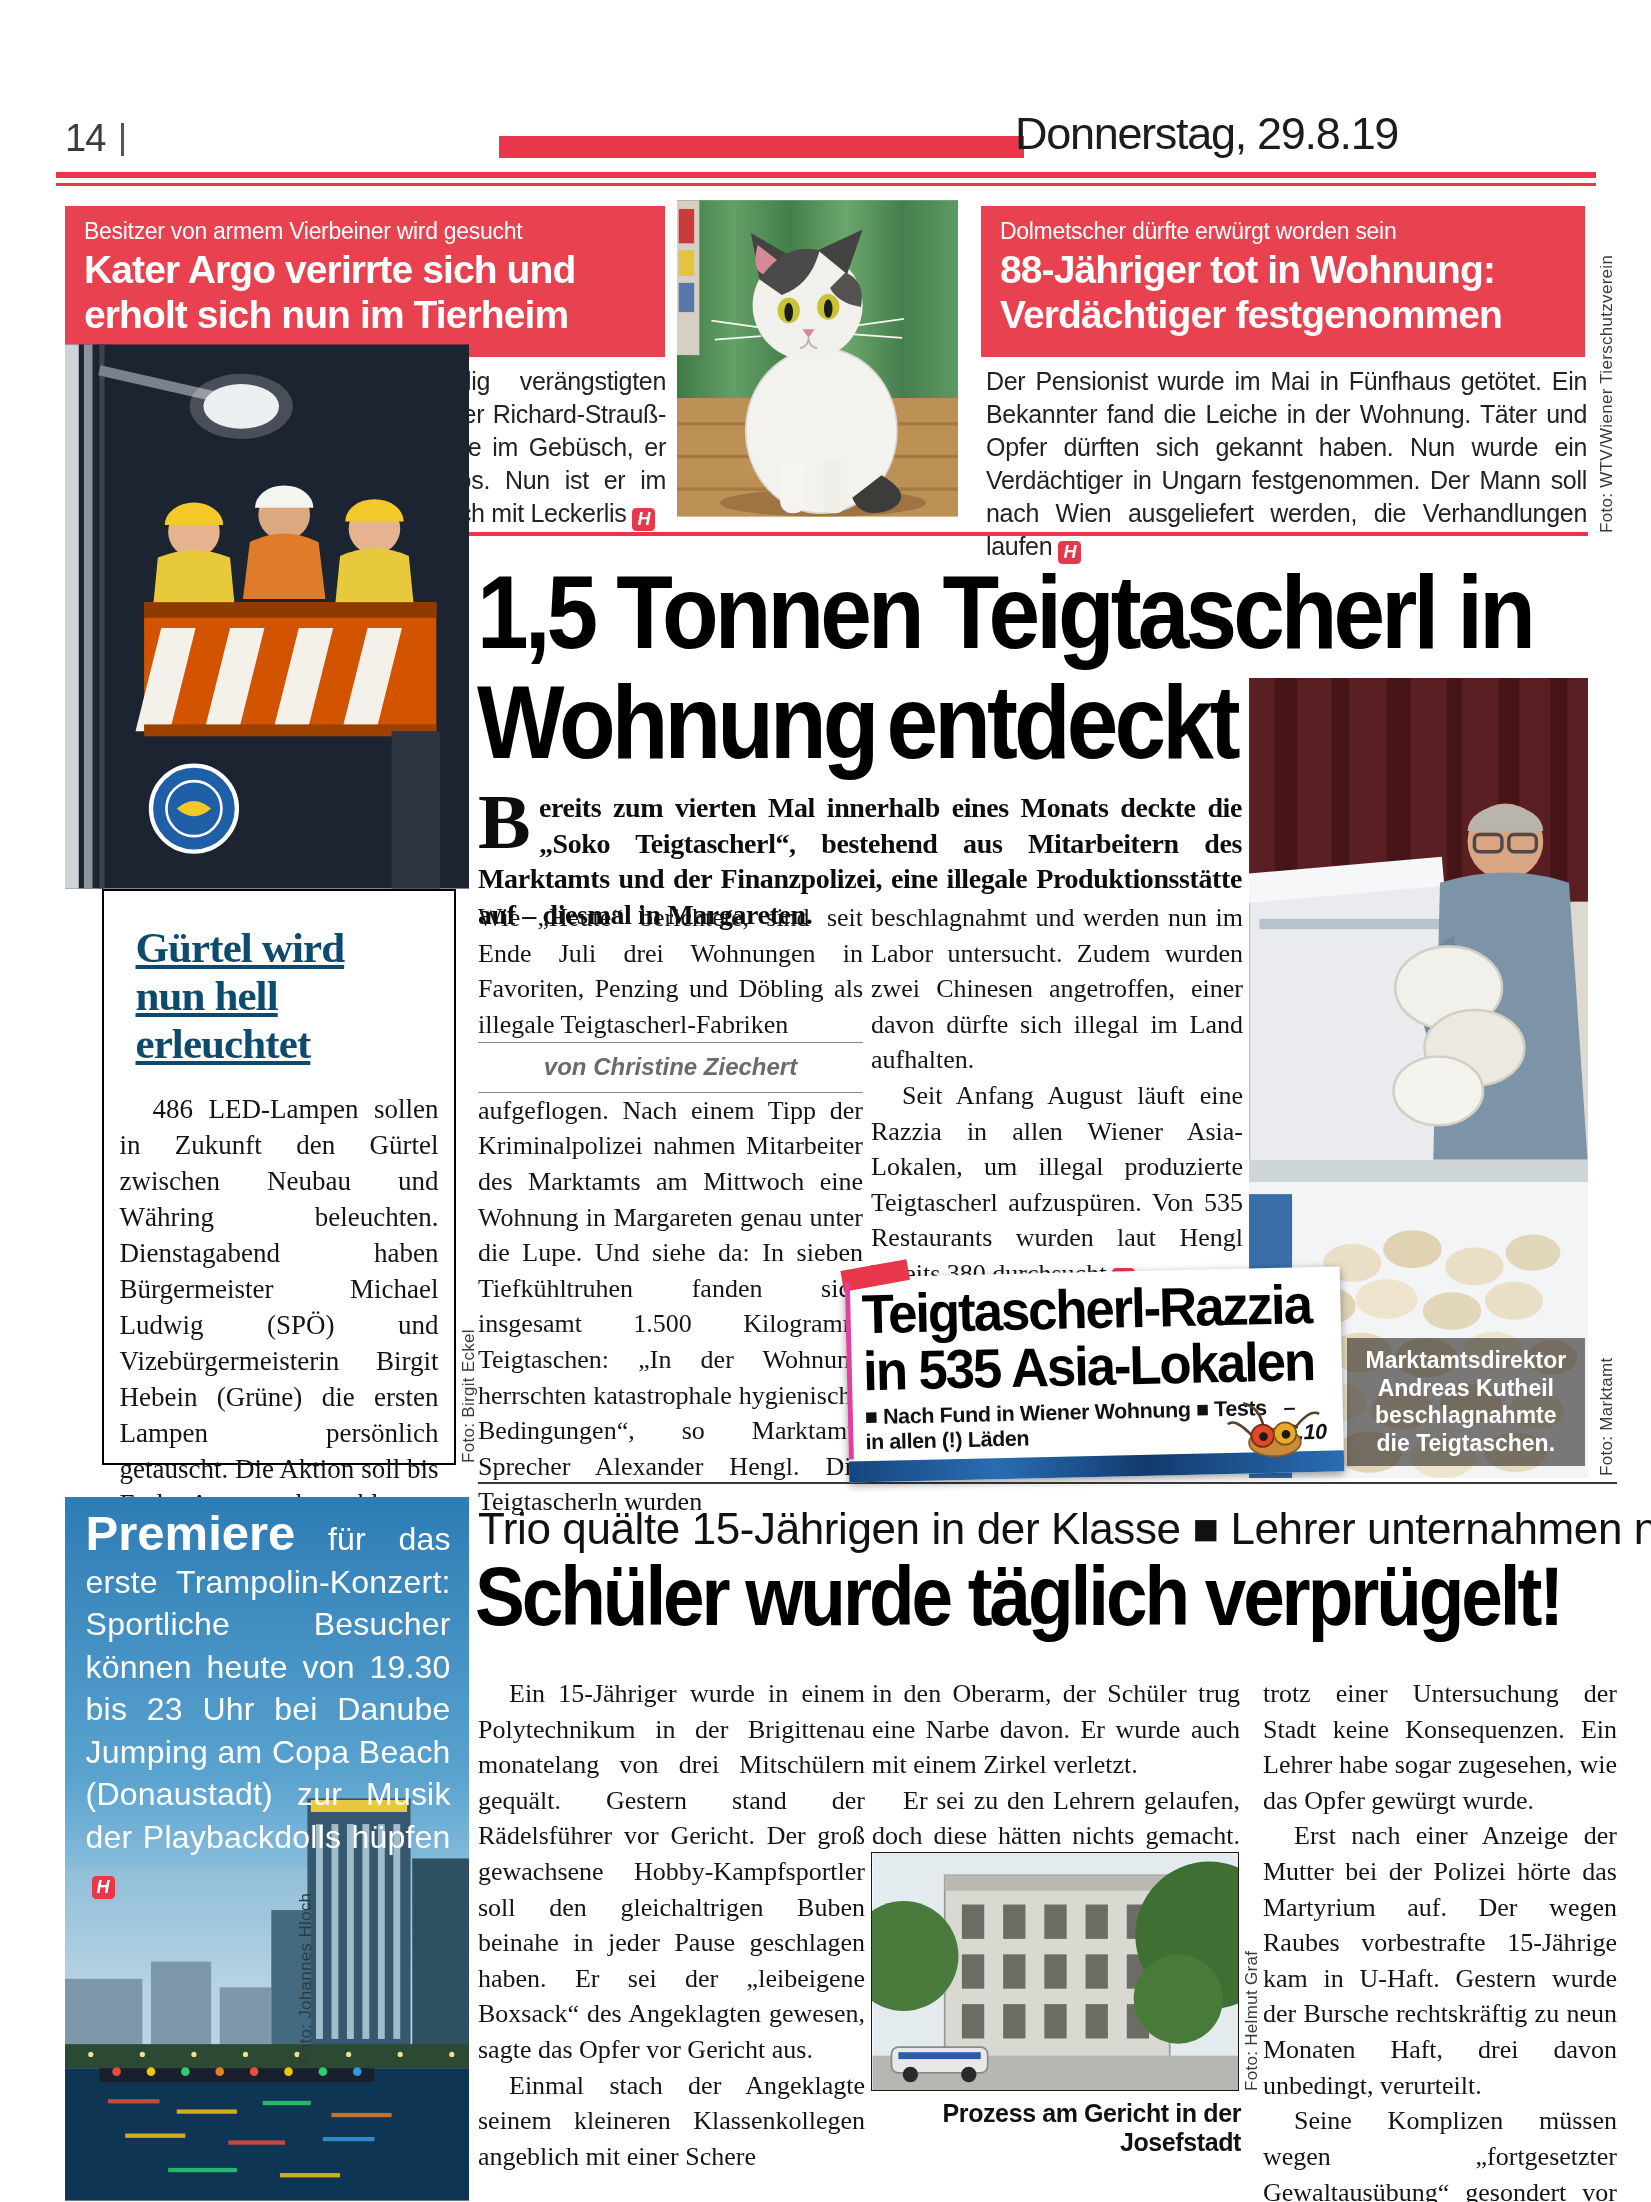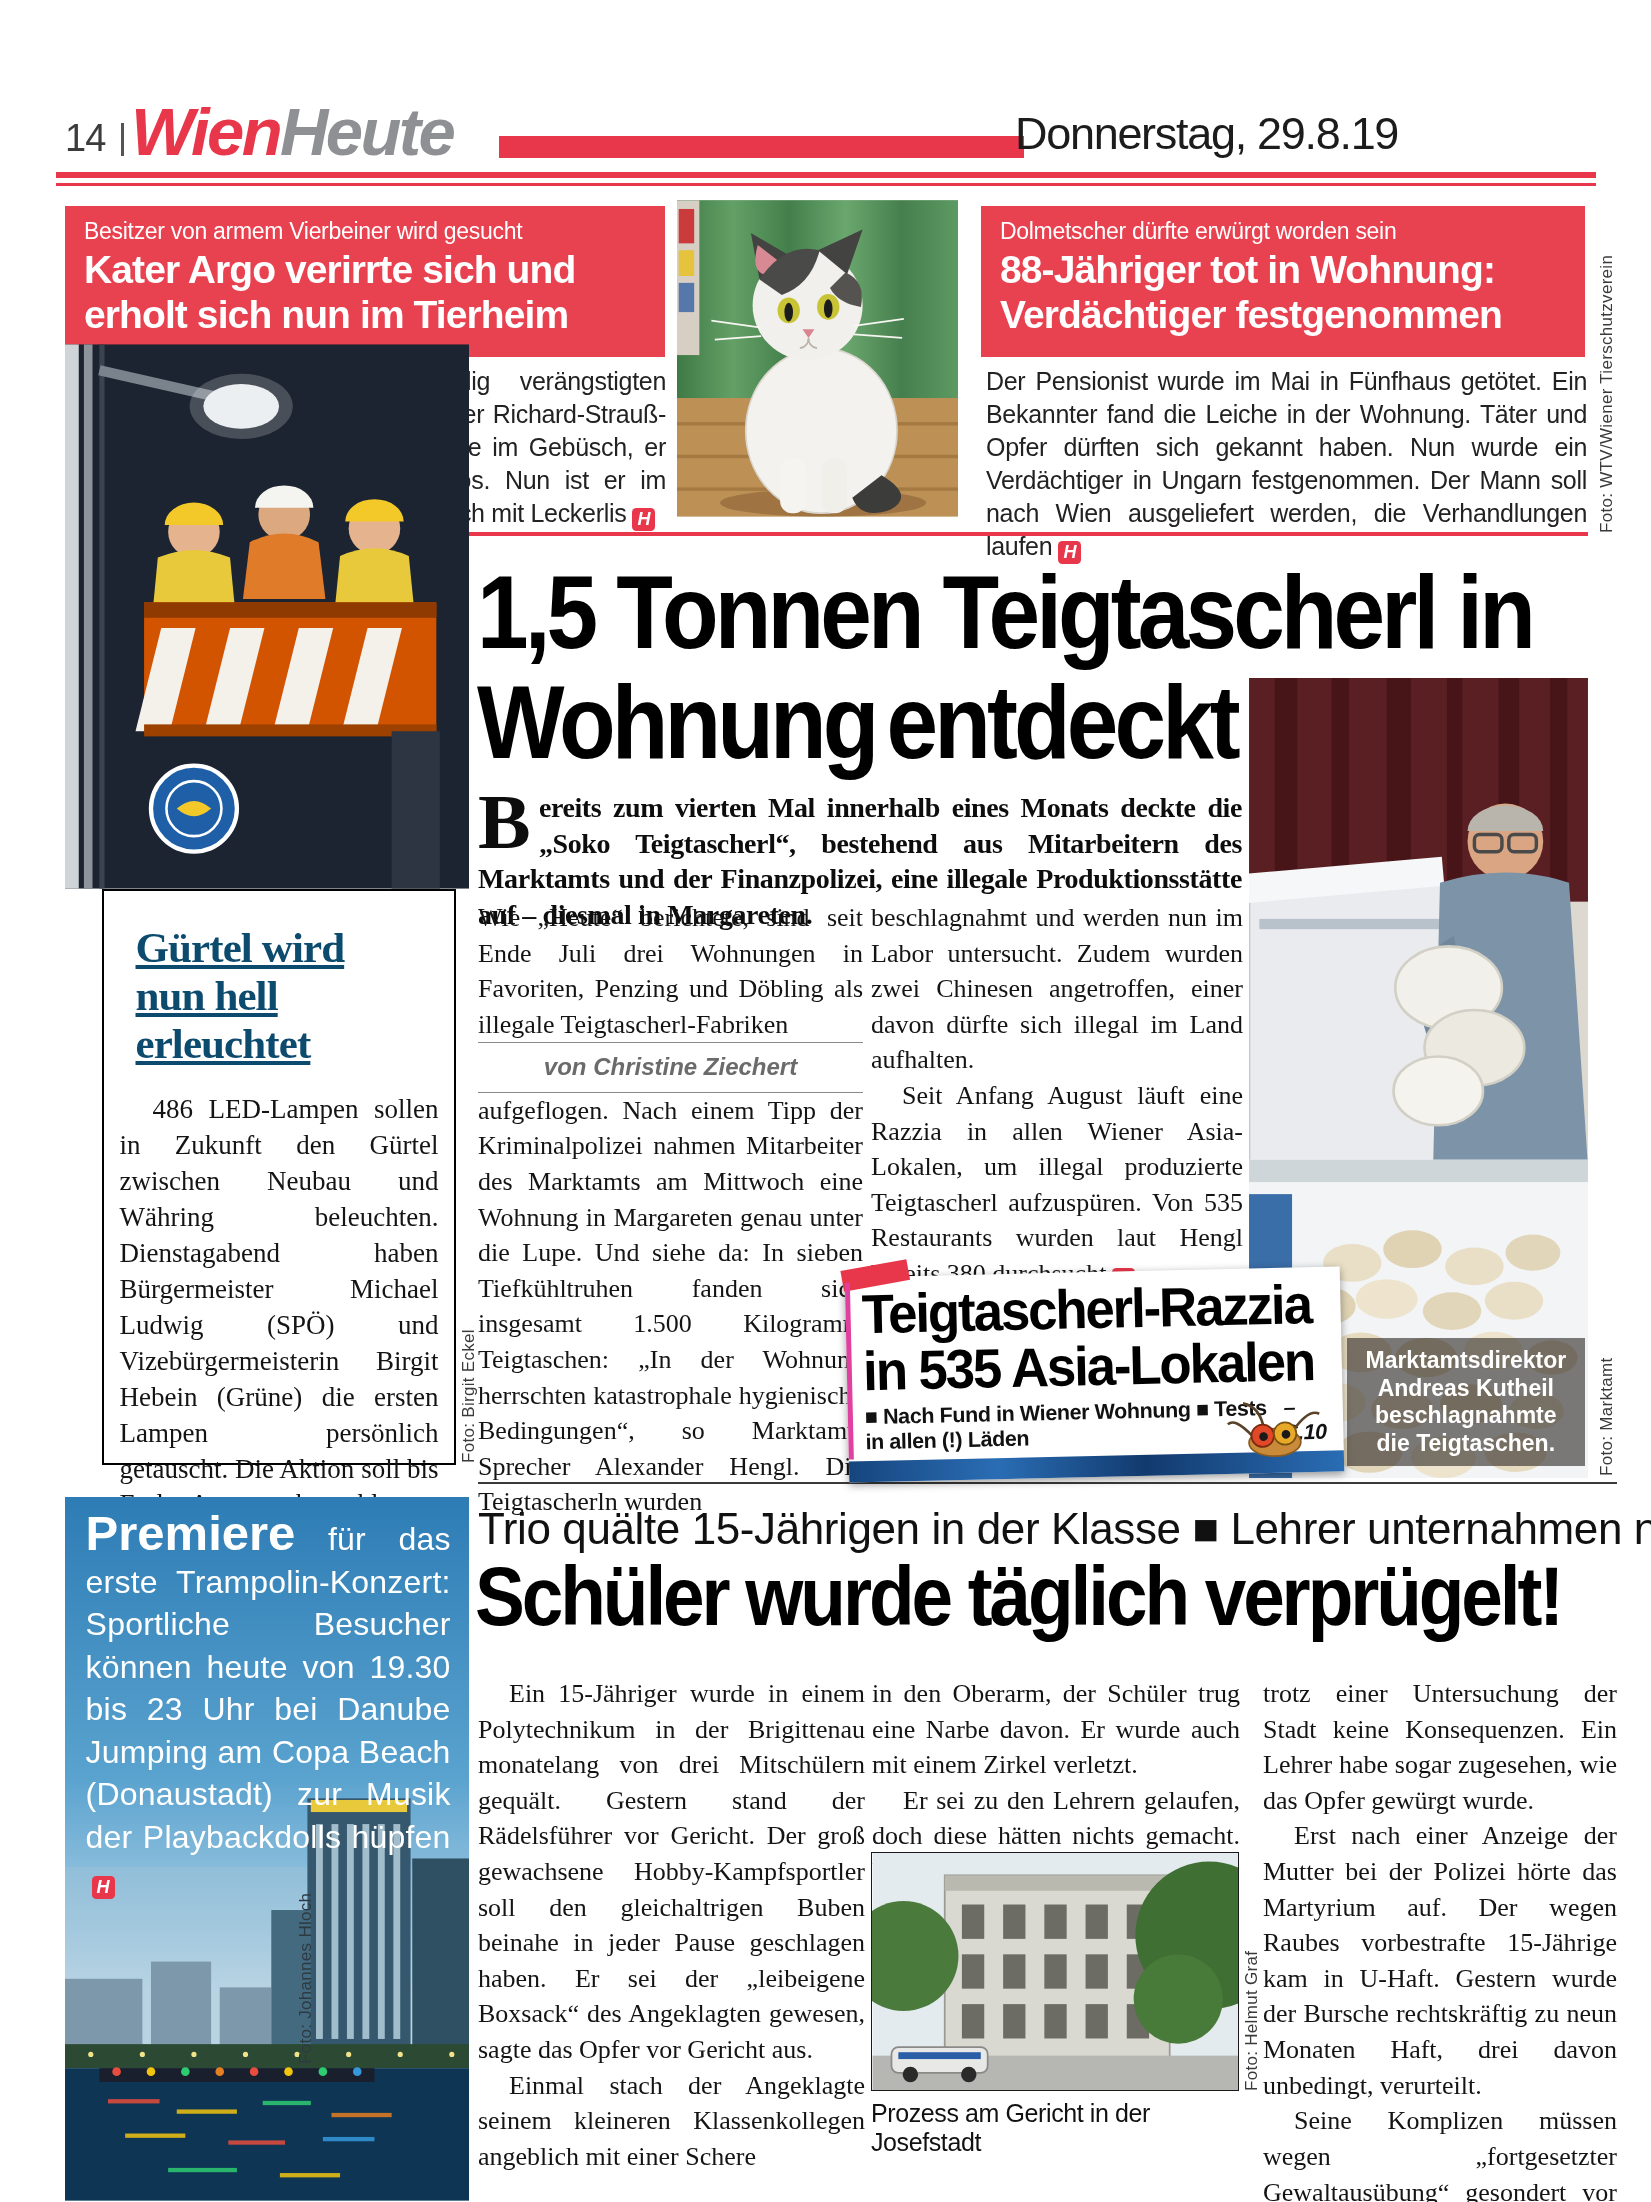--- a/index.html
+++ b/index.html
@@ -73,39 +73,36 @@
   .clipbug{position:absolute;right:22.4px;bottom:12px;z-index:7;}
   
   .bot-rule{position:absolute;left:478px;top:1482px;width:1139px;height:1.7px;background:#3a3a3a;}
   .bot-kicker{position:absolute;left:478px;top:1504px;width:1144px;font-size:44px;color:#111;letter-spacing:-0.4px;white-space:nowrap;}
   .bot-head{position:absolute;left:475px;top:1549px;width:1153px;font-size:83px;font-weight:900;letter-spacing:-3.4px;
             color:#000;transform:scaleX(0.9);transform-origin:left;white-space:nowrap;}
   .bc1{left:478px;top:1676px;width:387px;}
   .bc2{left:872px;top:1676px;width:368px;}
   .bc3{left:1263px;top:1676px;width:354px;}
   .botphoto{position:absolute;left:871px;top:1852px;width:368px;height:239px;border:1.7px solid #1a1a1a;box-sizing:border-box;overflow:hidden;}
-  .botcap{position:absolute;left:871px;top:2099px;width:370px;font-size:25px;font-weight:400;color:#111;letter-spacing:-0.4px;}
+  .botcap{position:absolute;left:871px;top:2099px;width:370px;font-size:25px;font-weight:700;color:#111;letter-spacing:-0.4px;text-align:right;}
   
   .premiere{position:absolute;left:65px;top:1497px;width:404px;height:704px;overflow:hidden;
             background:linear-gradient(#2d7cb5,#5aa3cf 40%,#a8cde3 62%,#c9dfec 70%);}
   .prem-text{position:absolute;left:20.6px;top:12px;width:365px;color:#fff;font-size:32px;line-height:1.33;
              text-align:justify;letter-spacing:0.2px;}
   .prem-lead{font-size:49px;font-weight:700;letter-spacing:0;line-height:1;}
   .prem-svg{position:absolute;left:0;top:0;}
 </style>
 </head>
 <body>
 
 <div id="page">
 
   <div class="pagenum">
     <span>14</span><span class="pipe"></span>
-  </div>
-  <div class="brand">
-    <span class="wien">Wien</span><span class="heute">Heute</span>
   </div>
   <div class="brand-bar"></div>
   <div class="date">Donnerstag, 29.8.19</div>
   <div class="hrule-a"></div>
   <div class="hrule-b"></div>
 
   <div class="redbox rb1">
     <div class="kicker">Besitzer von armem Vierbeiner wird gesucht</div>
     <div class="rb-head">Kater Argo verirrte sich und erholt sich nun im Tierheim</div>
   </div>

